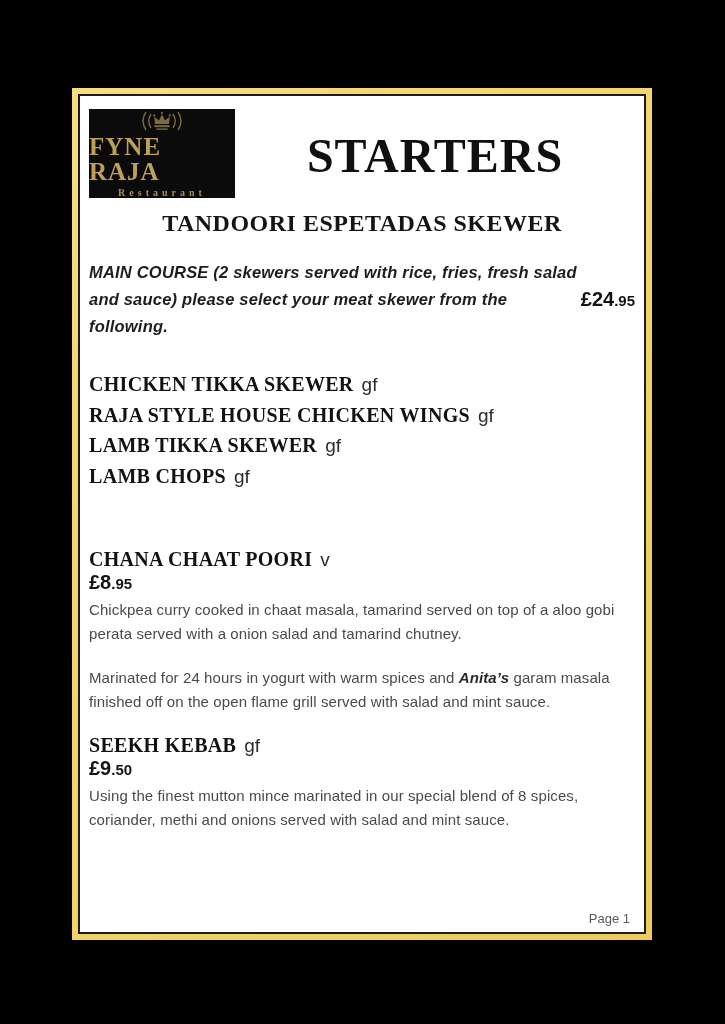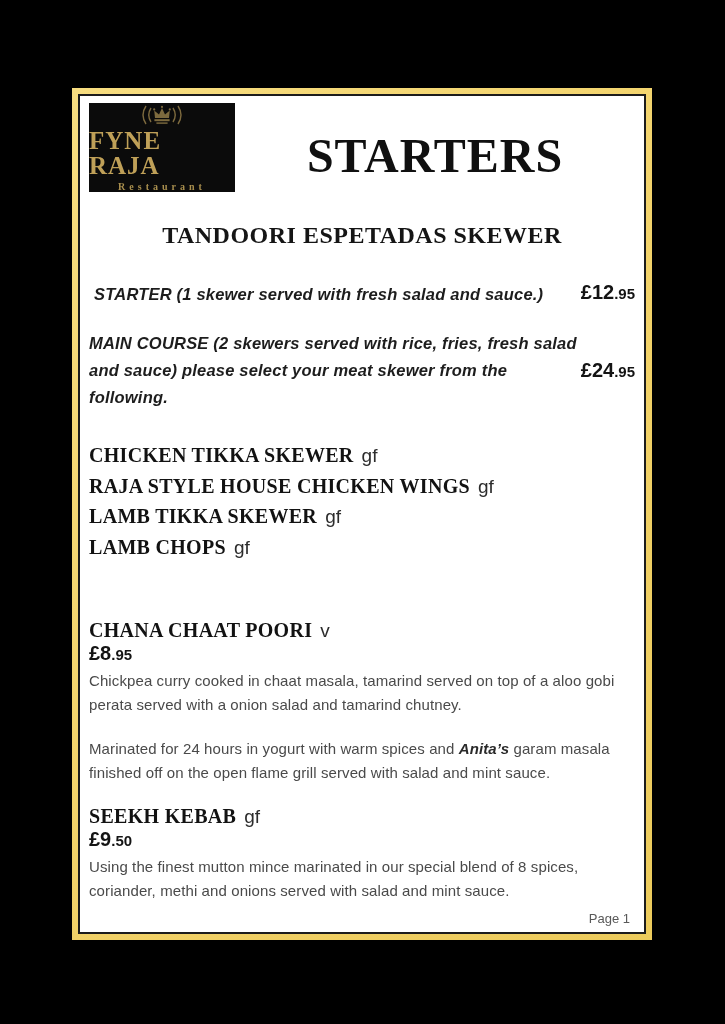--- a/index.html
+++ b/index.html
@@ -19,21 +19,21 @@
   .sheet {
     width:100%; height:100%;
     background:#ffffff;
     border:2px solid #1c1c1c;
     position:relative;
     padding:0 9px;
   }
   
   .header-row { display:flex; align-items:flex-start; }
   .logo {
-    width:146px; height:89px; margin-top:7px;
+    width:146px; height:89px; margin-top:13px;
     background:#0b0b0b;
     display:flex; flex-direction:column; align-items:center; justify-content:flex-end;
     flex:none;
   }
   .logo-crown { display:flex; align-items:center; justify-content:center; height:22px; margin-bottom:2px; }
   .logo-name {
     font-family:"Liberation Serif", serif;
     font-weight:700; font-size:25px; letter-spacing:1px; word-spacing:12px;
     color:#bfa058; line-height:1;
   }
@@ -46,21 +46,21 @@
     flex:1; text-align:center;
     font-family:"Liberation Serif", serif;
     font-weight:700; font-size:48px; color:#101010;
     margin-top:32px; letter-spacing:1px;
   }
   
   .feature-title {
     text-align:center;
     font-family:"Liberation Serif", serif;
     font-weight:700; font-size:24px; color:#151515;
-    margin-top:30px; letter-spacing:0.5px;
+    margin-top:12px; letter-spacing:0.5px;
   }
   .feature-desc {
     margin-top:6px;
     font-size:19px; line-height:28px; color:#3b3b3b;
   }
   .option-row {
     display:flex; justify-content:space-between; align-items:center;
   }
   .option-row.first { margin-top:32px; align-items:flex-start; }
   .option-row.second { margin-top:22px; }
@@ -123,24 +123,20 @@
           </svg>
         </div>
         <div class="logo-name">FYNE RAJA</div>
         <div class="logo-sub">Restaurant</div>
       </div>
       <div class="page-title">STARTERS</div>
     </div>
 
     <div class="feature-title">TANDOORI ESPETADAS SKEWER</div>
 
-    <div class="option-row first">
-      <span class="option-label">STARTER (1 skewer served with fresh salad and sauce.)</span>
-      <span class="price"><span class="price-main">£12</span><span class="price-cents">.95</span></span>
-    </div>
 
     <div class="option-row second">
       <span class="option-label">MAIN COURSE (2 skewers served with rice, fries, fresh salad and sauce) please select your meat skewer from the following.</span>
       <span class="price"><span class="price-main">£24</span><span class="price-cents">.95</span></span>
     </div>
 
     <div class="skewer-list">
       <div class="skewer-row">
         <span class="item-name">CHICKEN TIKKA SKEWER</span><span class="diet-tag">gf</span>
       </div>

